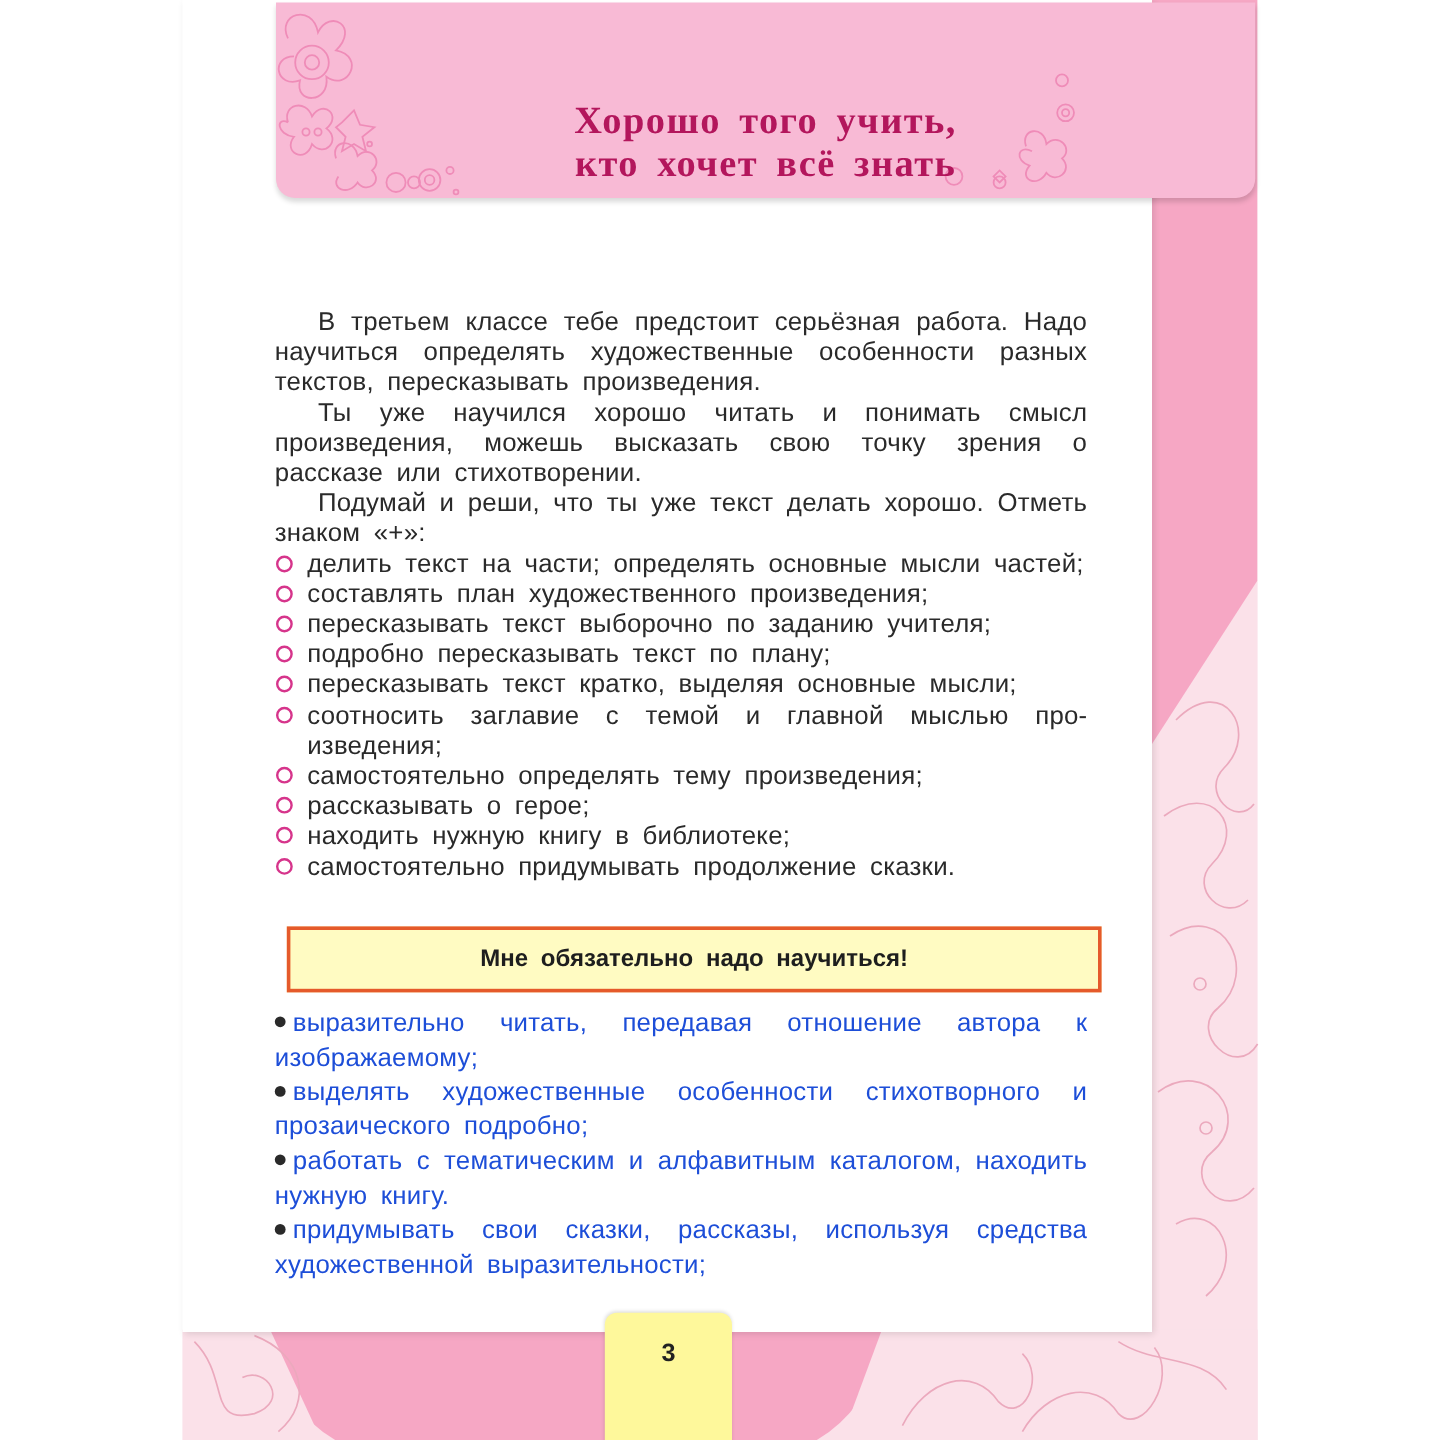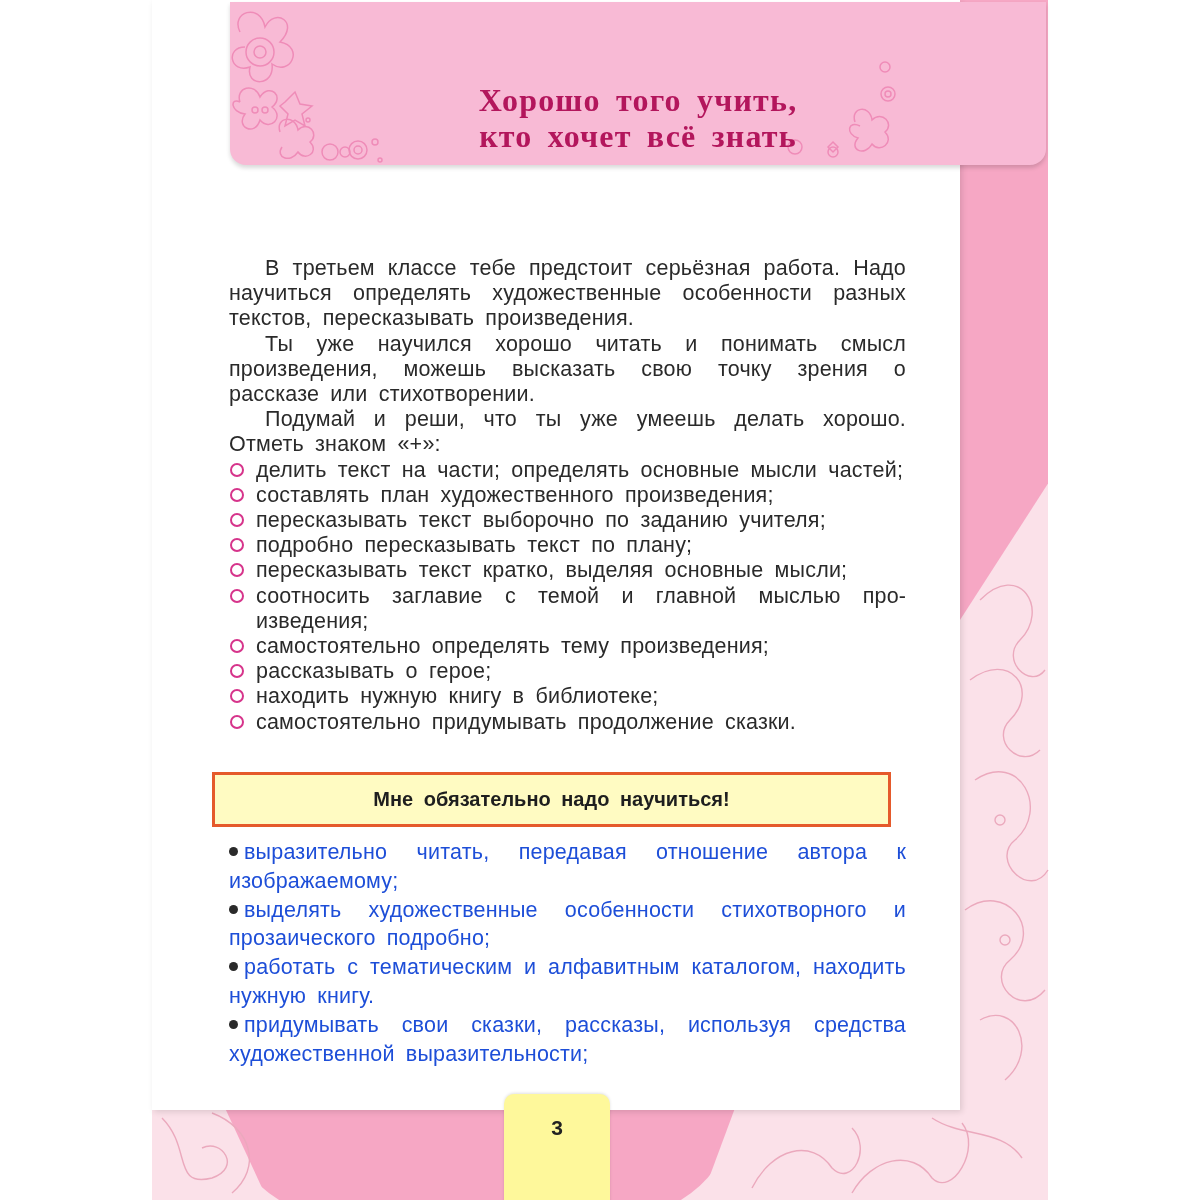--- a/index.html
+++ b/index.html
@@ -53,21 +53,21 @@
     letter-spacing: 0.2px;
   }
   .para { margin: 0; text-align: justify; text-align-last: left; text-indent: 36px; word-spacing: 5px; }
   .checklist { list-style: none; margin: 0; padding: 0; }
   .check-item { position: relative; padding-left: 27px; text-align: justify; word-spacing: 5px; }
   .check-circle {
     position: absolute; left: 1px; top: 5px; width: 14px; height: 14px;
     border: 2px solid #d6348b; border-radius: 50%; box-sizing: border-box;
   }
   .callout {
-    position: absolute; left: 212px; top: 772px; width: 679px; height: 55px;
+    position: absolute; left: 239px; top: 772px; width: 679px; height: 55px;
     box-sizing: border-box; background: #fffbc2;
     border: 3px solid #e55a2b;
     display: flex; align-items: center; justify-content: center;
   }
   .callout-text { font-weight: bold; font-size: 20px; color: #1e1e1e; word-spacing: 5px; }
   .bullet-list {
     position: absolute; left: 229px; top: 838px; width: 677px;
     list-style: none; margin: 0; padding: 0;
     font-size: 21.5px; line-height: 28.8px; color: #1d4ed8; letter-spacing: 0.2px;
   }
@@ -144,21 +144,21 @@
   </svg>
   <div class="header-title">
     <div>Хорошо того учить,</div>
     <div>кто хочет всё знать</div>
   </div>
 </div>
 
 <div class="body-text">
   <p class="para">В третьем классе тебе предстоит серьёзная работа. Надо научиться определять художественные особенности разных текстов, пересказывать произведения.</p>
   <p class="para">Ты уже научился хорошо читать и понимать смысл произведения, можешь высказать свою точку зрения о рассказе или стихотворении.</p>
-  <p class="para">Подумай и реши, что ты уже умеешь делать хорошо. Отметь знаком «+»:</p>
+  <p class="para">Подумай и реши, что ты уже текст делать хорошо. Отметь знаком «+»:</p>
   <ul class="checklist">
     <li class="check-item"><span class="check-circle"></span><span>делить текст на части; определять основные мысли частей;</span></li>
     <li class="check-item"><span class="check-circle"></span><span>составлять план художественного произведения;</span></li>
     <li class="check-item"><span class="check-circle"></span><span>пересказывать текст выборочно по заданию учителя;</span></li>
     <li class="check-item"><span class="check-circle"></span><span>подробно пересказывать текст по плану;</span></li>
     <li class="check-item"><span class="check-circle"></span><span>пересказывать текст кратко, выделяя основные мысли;</span></li>
     <li class="check-item"><span class="check-circle"></span><span>соотносить заглавие с темой и главной мыслью про­изведения;</span></li>
     <li class="check-item"><span class="check-circle"></span><span>самостоятельно определять тему произведения;</span></li>
     <li class="check-item"><span class="check-circle"></span><span>рассказывать о герое;</span></li>
     <li class="check-item"><span class="check-circle"></span><span>находить нужную книгу в библиотеке;</span></li>

